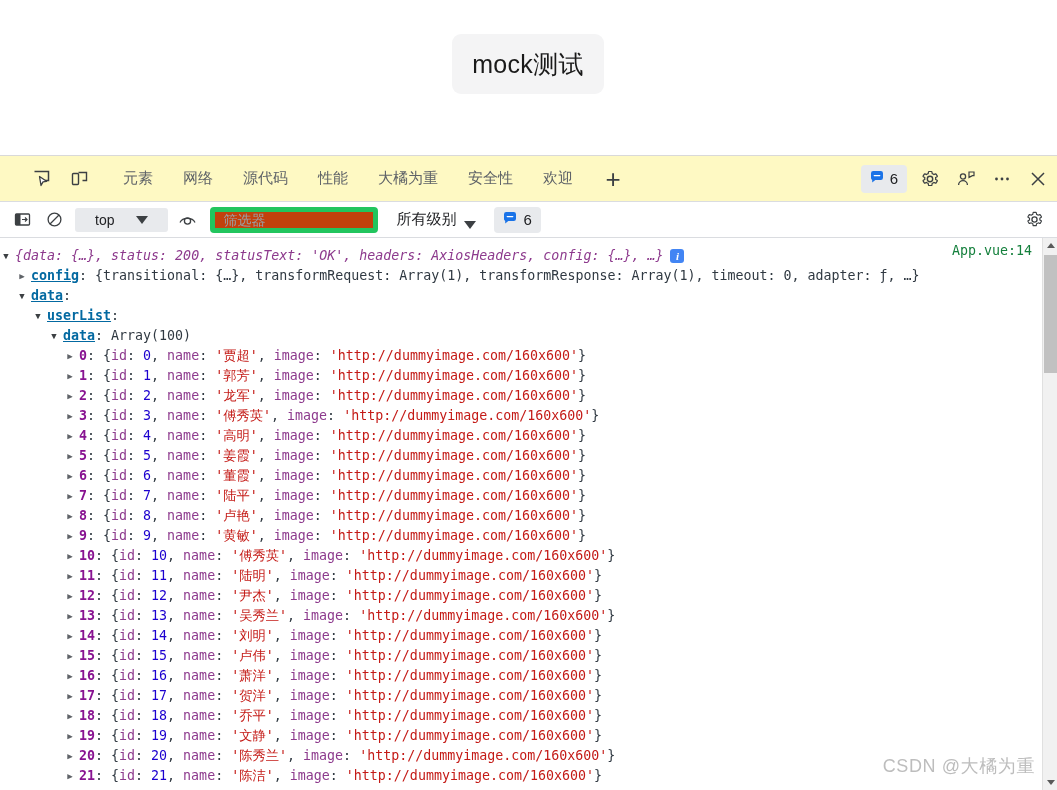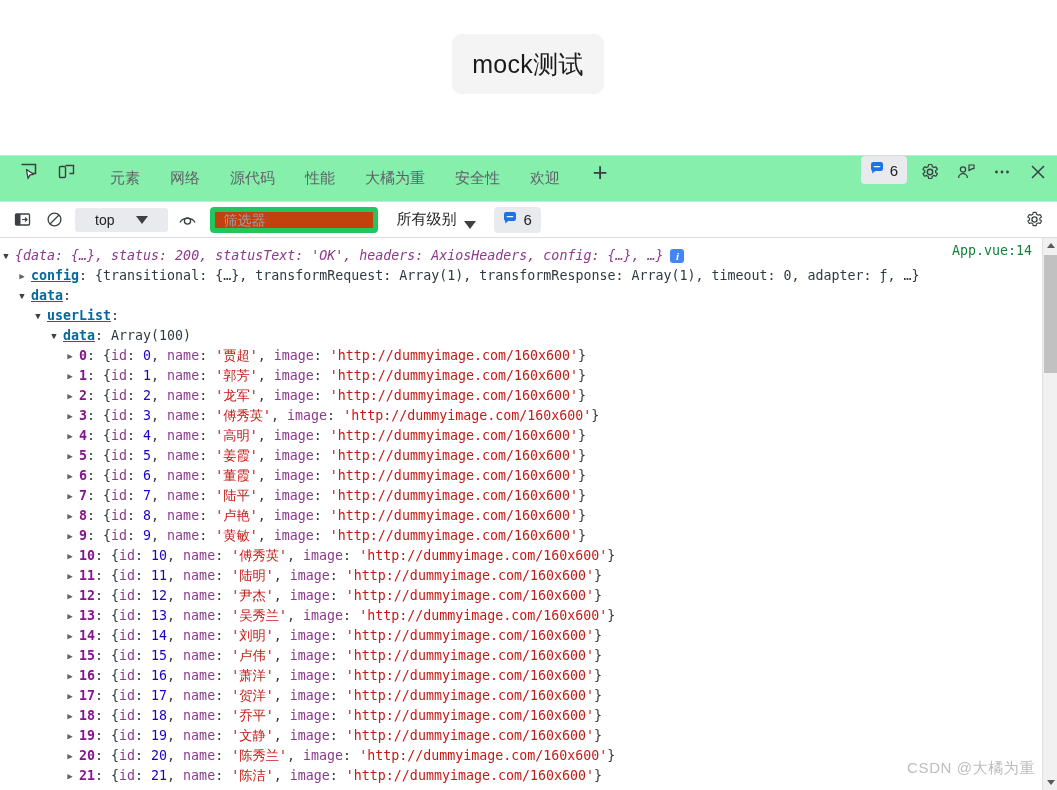--- a/index.html
+++ b/index.html
@@ -43,23 +43,24 @@
     width: 1057px; height: 634px;
     background: #ffffff;
     display: flex;
     flex-direction: column;
   }
 
   
   #tabbar {
     height: 46px;
     display: flex;
+    align-items: center;
     border-bottom: 1px solid #dadce0;
-    background: #86efac;
-    padding-left: 9px;
+    background: #fef9c3;
+    padding-left: 22px;
     flex: 0 0 auto;
   }
   .tb-icon {
     width: 32px; height: 30px;
     margin: 0 3px;
     display: flex; align-items: center; justify-content: center;
     cursor: pointer;
     border-radius: 3px;
   }
   .tb-icon svg { display: block; }
@@ -293,21 +294,21 @@
     width: 13px; height: 118px;
     background: #c1c1c1;
     cursor: pointer;
   }
 
   
   #watermark {
     position: absolute;
     right: 22px; bottom: 12px;
     font-family: "Liberation Sans", sans-serif;
-    font-size: 15px;
+    font-size: 18px;
     color: #bdbdbd;
     letter-spacing: .6px;
     pointer-events: none;
     user-select: none;
     margin-left: 36px;
   }
 </style>
 </head>
 <body>
 

